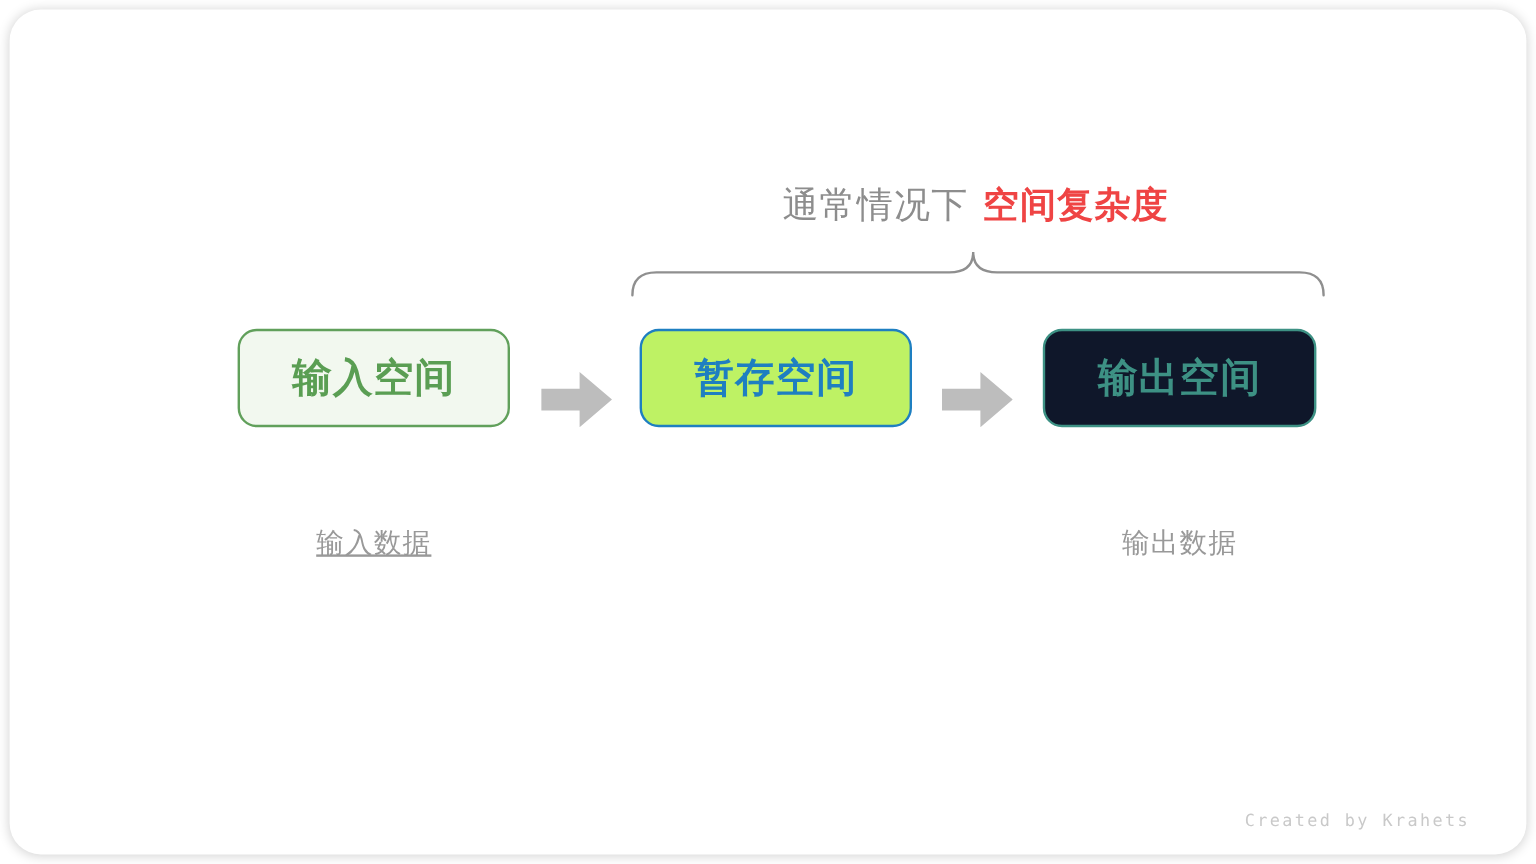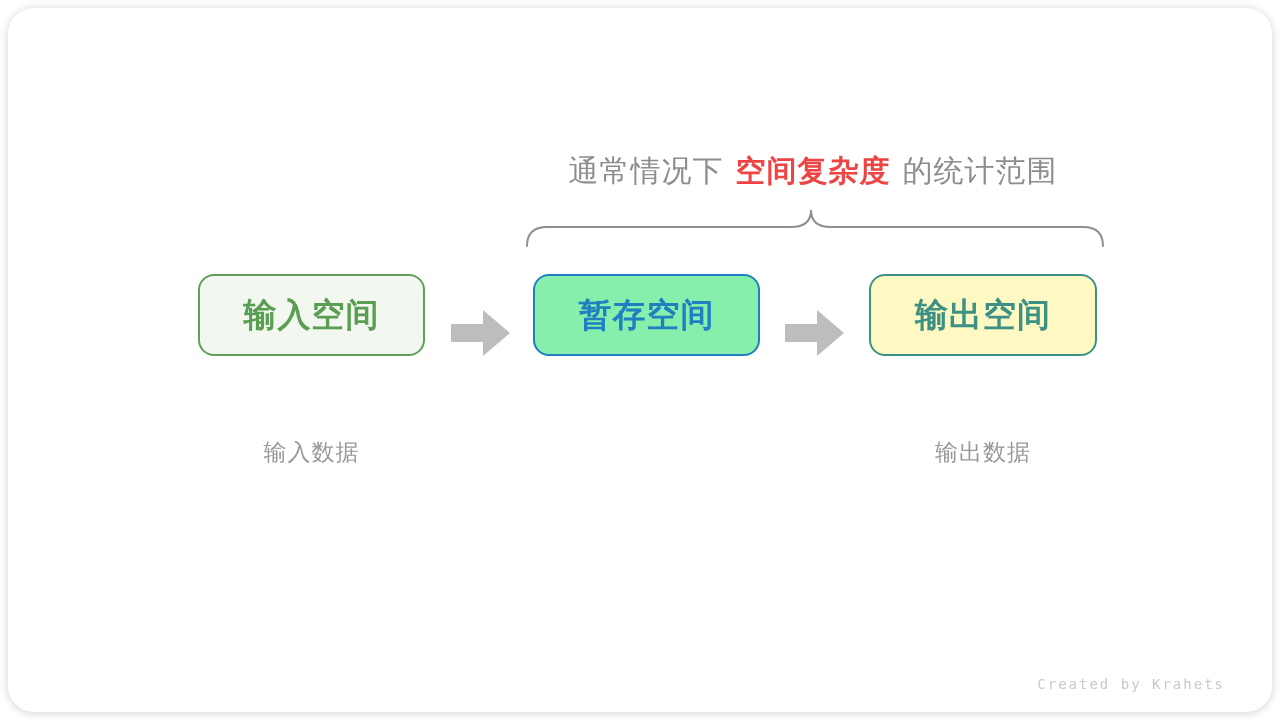--- a/index.html
+++ b/index.html
@@ -32,61 +32,60 @@
   .box {
     position: absolute;
     top: 266px; width: 227px; height: 82px;
     border-radius: 16px;
     border: 2px solid;
     display: flex; align-items: center; justify-content: center;
   }
   .box span { font-size: 33px; font-weight: 700; letter-spacing: 1px; }
   .box-input  { left: 190px; border-color: #61a05b; background: #f2f8ef; }
   .box-input span  { color: #5a9e53; }
-  .box-temp   { left: 525px; border-color: #1e7fc1; background: #86efac; }
+  .box-temp   { left: 525px; border-color: #1e7fc1; background: #bef264; }
   .box-temp span   { color: #1e7fc1; }
-  .box-output { left: 861px; width: 228px; border-color: #3d9184; background: #fef9c3; }
+  .box-output { left: 861px; width: 228px; border-color: #3d9184; background: #0f172a; }
   .box-output span { color: #3d9184; }
   
   .arrow { position: absolute; top: 302px; }
   .arrow-1 { left: 443px; }
   .arrow-2 { left: 777px; }
   
   .note {
     position: absolute;
     top: 420px;
     width: 227px;
     color: #999999;
     font-size: 23px;
     letter-spacing: 1px;
     text-align: center;
     line-height: 48px;
   }
-  .note-input  { left: 190px; }
+  .note-input  { left: 190px; text-decoration: underline; }
   .note-temp   { left: 525px; }
   .note-output { left: 861px; width: 228px; }
   
   .credit {
     position: absolute;
     right: 47px; top: 668px;
     font-family: "DejaVu Sans Mono", "Liberation Mono", monospace;
     font-size: 14px;
     letter-spacing: 2px;
     color: #c9c9c9;
   }
 </style>
 </head>
 <body>
 
 <div class="card">
 
   <div class="title">
     <span class="t-reg">通常情况下</span>
     <span class="t-bold">空间复杂度</span>
-    <span class="t-reg">的统计范围</span>
   </div>
 
   <svg class="brace" width="590" height="50" viewBox="0 0 590 50">
     <path d="M 7 44 Q 7 25 27 25 L 271 25 Q 291 25 291 8 Q 291 25 311 25 L 563 25 Q 583 25 583 44" fill="none" stroke="#8f8f8f" stroke-width="2" stroke-linecap="round"></path>
   </svg>
 
   <div class="box box-input">
     <span>输入空间</span>
   </div>
 

